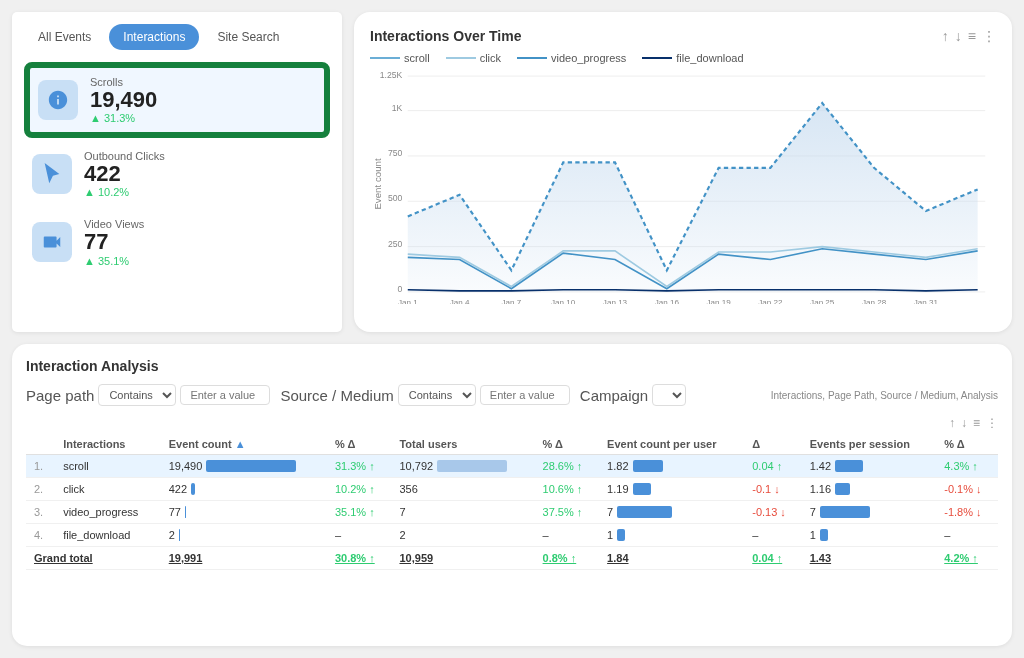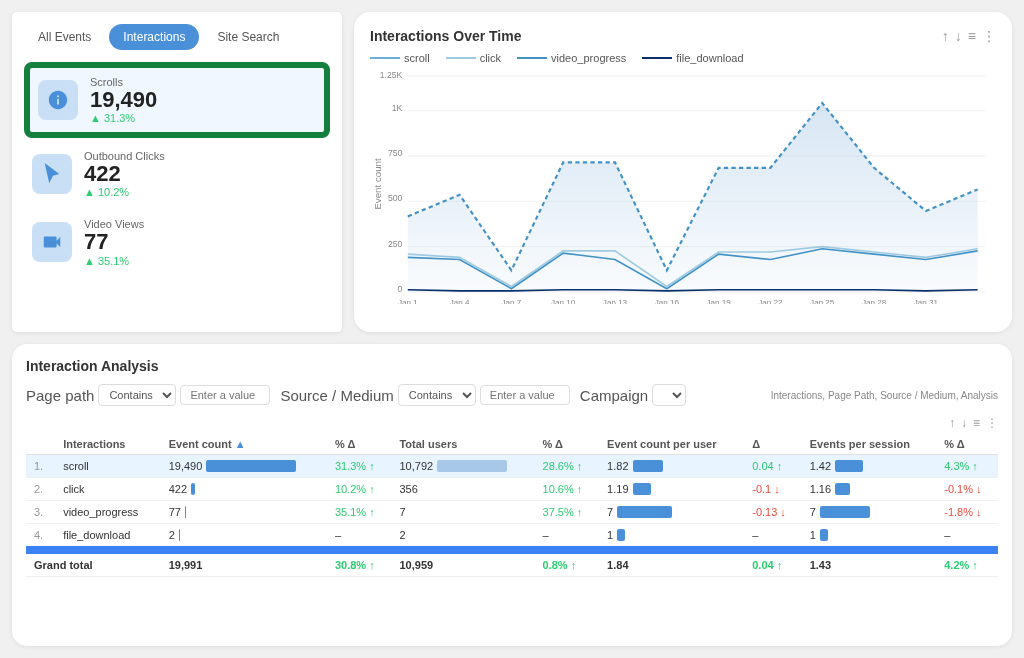--- a/index.html
+++ b/index.html
@@ -56,21 +56,21 @@
     .drill-title { color: #666; font-weight: 600; }
 
     
     .table-container { width: 100%; }
     .data-table { width: 100%; border-collapse: collapse; font-size: 11px; }
     .data-table th { color: #555; font-weight: 600; padding: 4px 8px; text-align: left; border-bottom: 1px solid #e0e0e0; white-space: nowrap; }
     .data-table th.sortable { cursor: pointer; }
     .data-table th .sort-arrow { color: #4a90d9; }
     .data-table td { padding: 5px 8px; border-bottom: 1px solid #f0f0f0; vertical-align: middle; }
     .data-table tr.highlight { background: #e8f4ff; }
-    .data-table .grand-total td { font-weight: 600; border-top: 8px solid #3b82f6; background: white; }
+    .data-table .grand-total td { font-weight: 600; border-top: 1px solid #3b82f6; background: white; text-decoration: underline; }
 
     
     .bar-cell { display: flex; align-items: center; gap: 4px; }
     .bar { height: 12px; border-radius: 2px; }
     .bar-blue { background: #4a90d9; }
     .bar-light { background: #a8c8ea; }
 
     .up { color: #2ecc71; }
     .down { color: #e74c3c; }
     .row-num { color: #999; }

